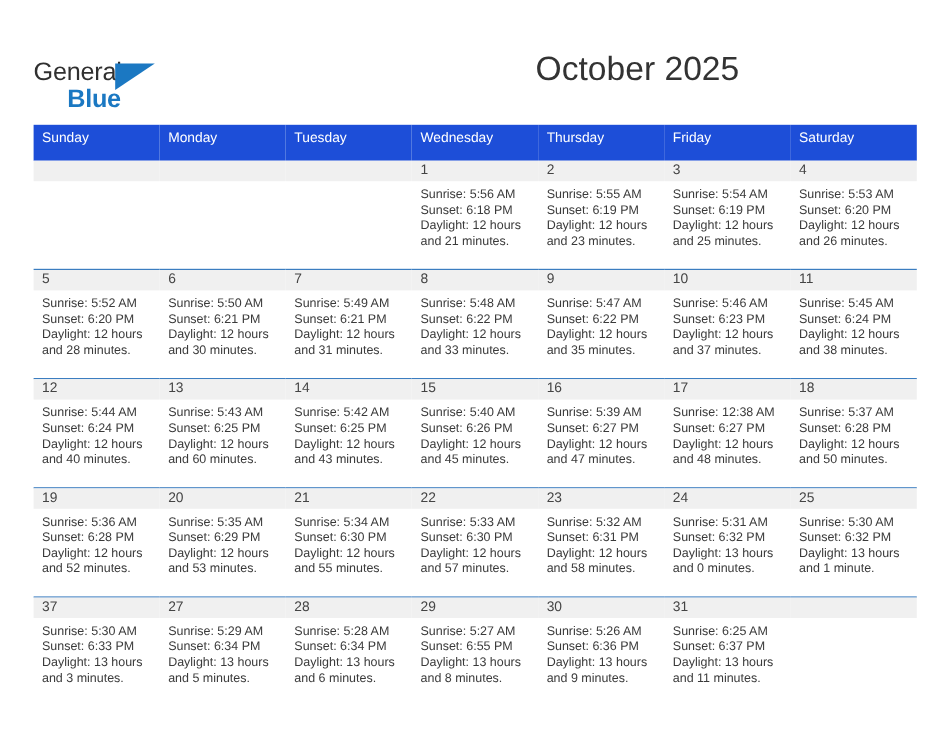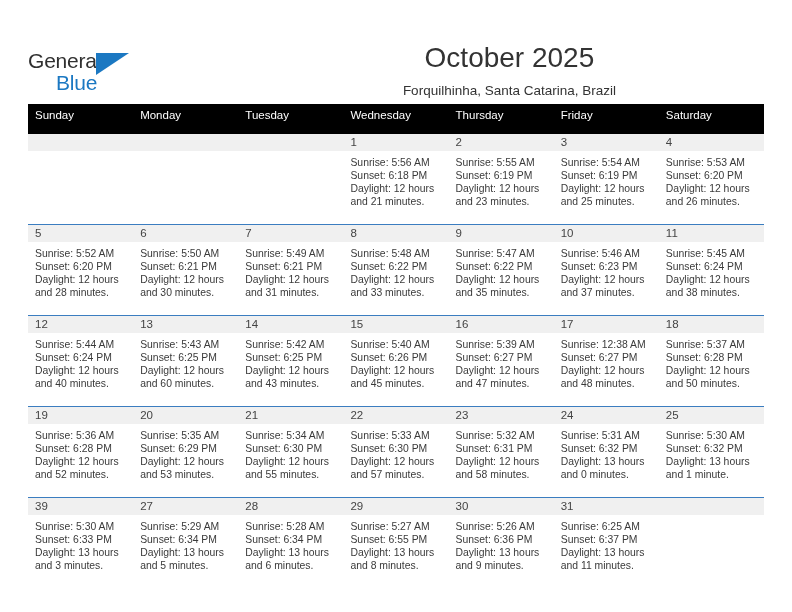--- a/index.html
+++ b/index.html
@@ -44,20 +44,21 @@
     letter-spacing: -0.2px;
     display: block;
   }
   .brand-blue {
     font-size: 21px;
     color: #1b78c2;
     display: block;
     margin-top: 1px;
     margin-left: 28px;
     letter-spacing: -0.2px;
+    font-weight: bold;
   }
   .brand-triangle {
     position: absolute;
     left: 68px;
     top: 3px;
     width: 0;
     height: 0;
     border-left: 33px solid #1b78c2;
     border-bottom: 22px solid transparent;
   }
@@ -79,21 +80,21 @@
     letter-spacing: 0px;
   }
 
   
   .calendar {
     width: 736px;
     border-collapse: collapse;
     table-layout: fixed;
   }
   .calendar th {
-    background: #000000;
+    background: #1d4ed8;
     color: #ffffff;
     font-size: 11.5px;
     font-weight: normal;
     text-align: left;
     padding: 5px 0 13px 7px;
     height: 20px;
     box-sizing: border-box;
     border: none;
   }
   .calendar td {
@@ -137,21 +138,20 @@
 <div class="page">
 
   <div class="header">
     <div class="brand">
       <span class="brand-general">General</span>
       <span class="brand-triangle"></span>
       <span class="brand-blue">Blue</span>
     </div>
     <div class="titles">
       <div class="cal-title">October 2025</div>
-      <div class="cal-subtitle">Forquilhinha, Santa Catarina, Brazil</div>
     </div>
   </div>
 
   <table class="calendar">
     <thead>
       <tr id="weekday-row">
           <th>Sunday</th>
           <th>Monday</th>
           <th>Tuesday</th>
           <th>Wednesday</th>
@@ -455,21 +455,21 @@
                 <div>Sunset: 6:32 PM</div>
                 <div>Daylight: 13 hours</div>
                 <div>and 1 minute.</div>
               </div>
             </div>
           </td>
         </tr>
         <tr class="week">
           <td>
             <div class="daycell">
-              <div class="daynum">39</div>
+              <div class="daynum">37</div>
               <div class="info">
                 <div>Sunrise: 5:30 AM</div>
                 <div>Sunset: 6:33 PM</div>
                 <div>Daylight: 13 hours</div>
                 <div>and 3 minutes.</div>
               </div>
             </div>
           </td>
           <td>
             <div class="daycell">

